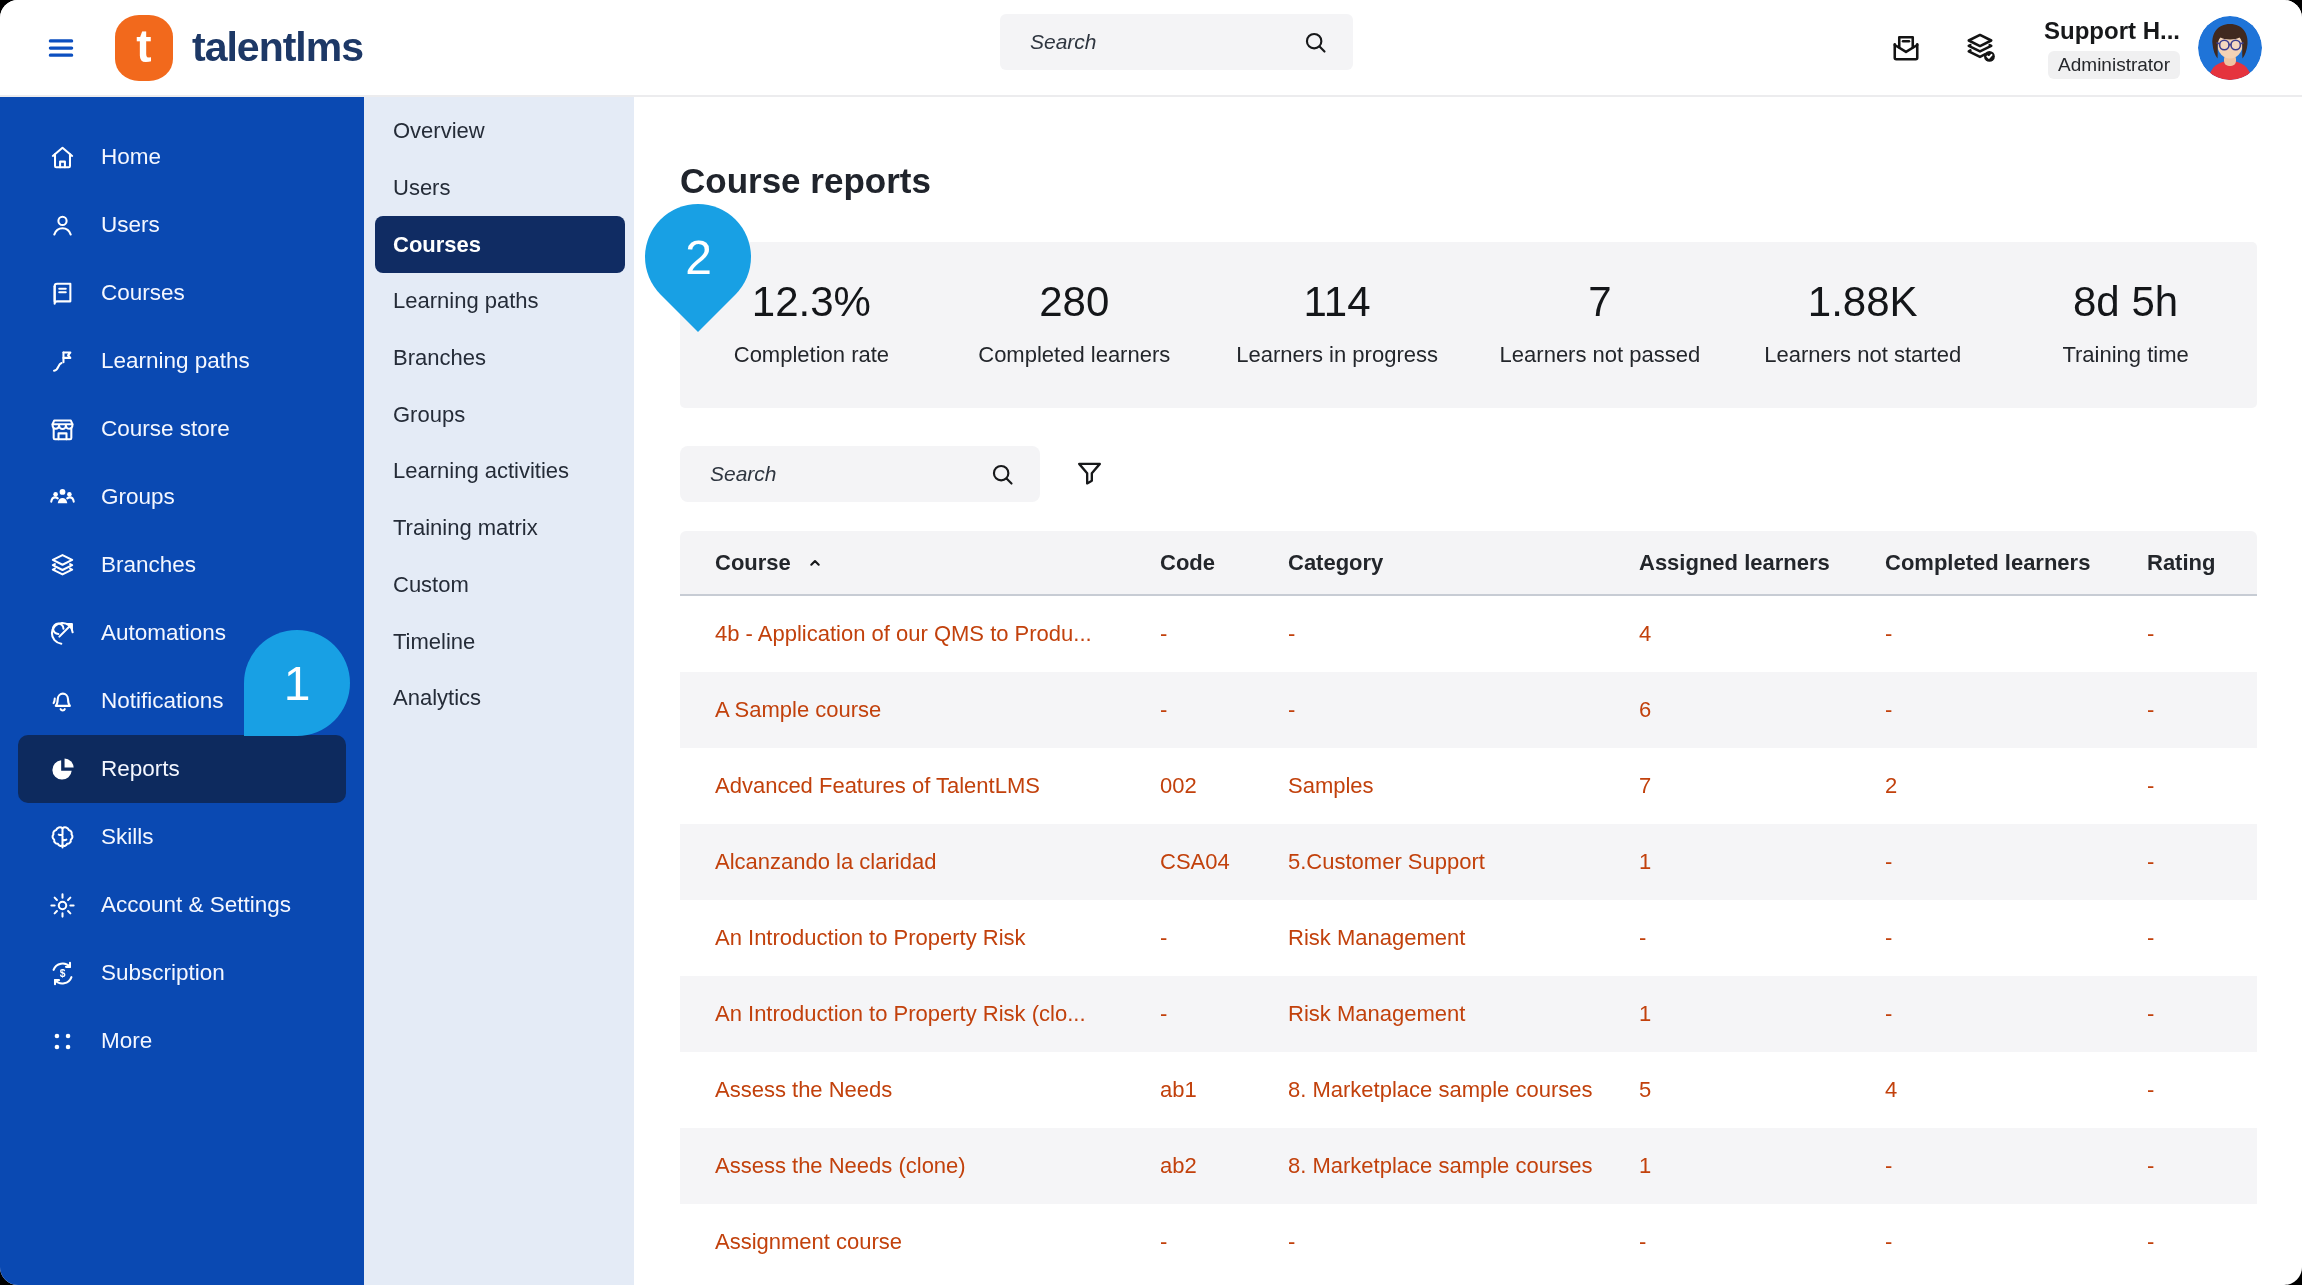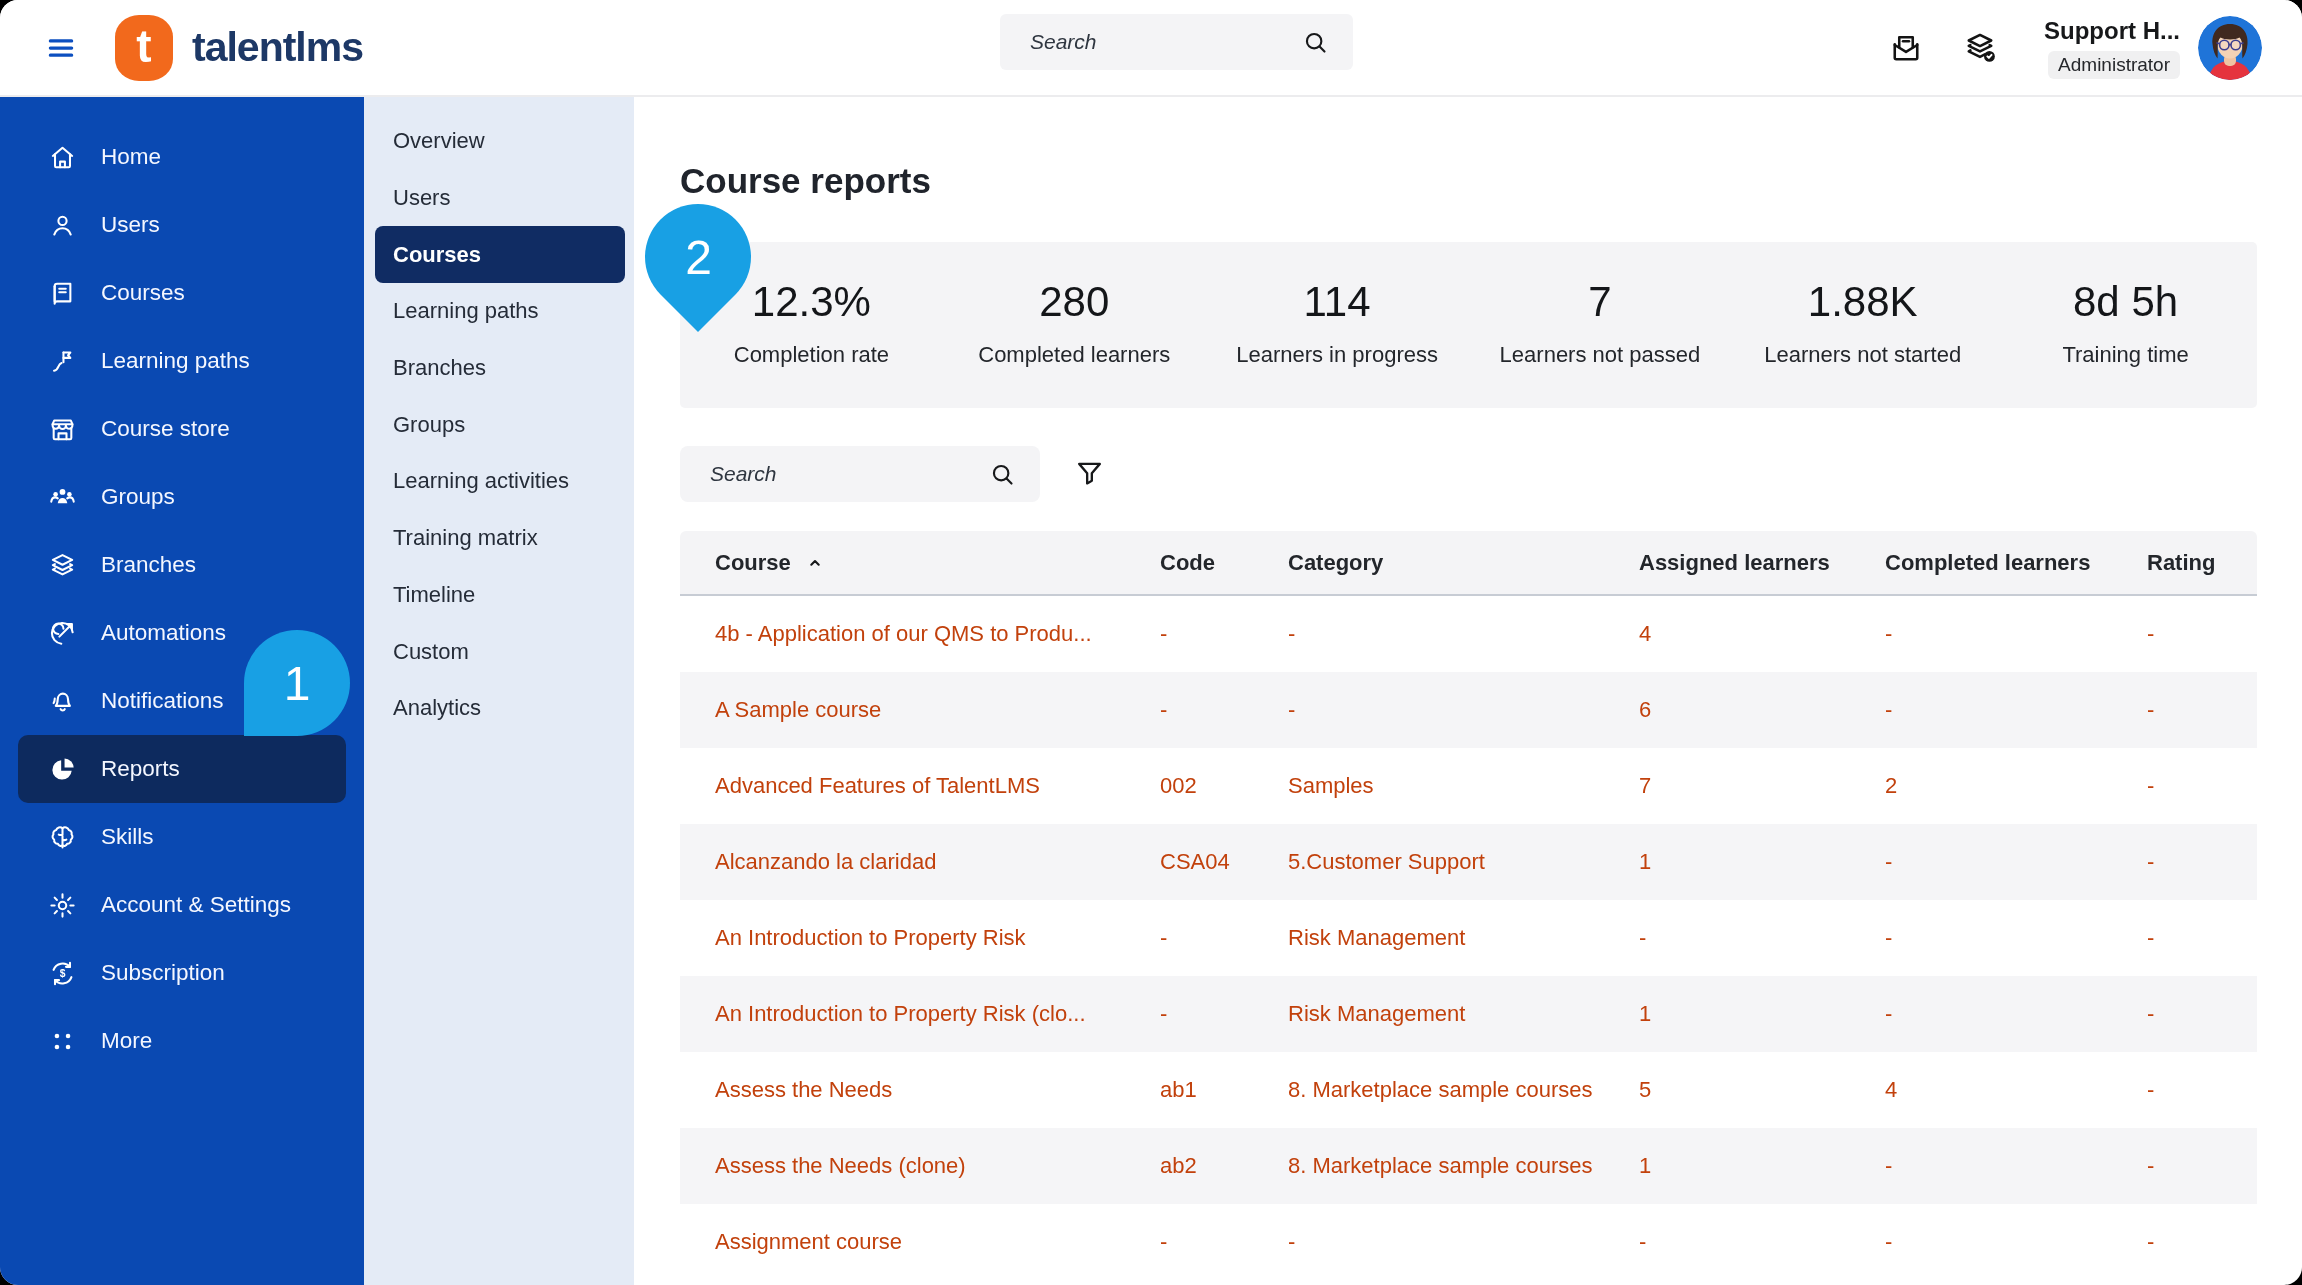--- a/index.html
+++ b/index.html
@@ -28,21 +28,21 @@
   .side-item{height:68px;display:flex;align-items:center;padding-left:48px;color:#f4f7ff;cursor:pointer;}
   .side-item .si-icon{width:29px;height:29px;flex:0 0 auto;color:#fff;}
   .side-item .si-label{margin-left:24px;font-size:22.5px;}
   .side-item.selected{margin:0 18px;padding-left:30px;border-radius:10px;background:#0d2a5e;}
   .helpbox{position:absolute;left:19px;bottom:14px;width:326px;height:62px;border:1px solid rgba(255,255,255,.35);border-radius:10px;display:flex;align-items:center;cursor:pointer;}
   .helptile{width:46px;height:46px;margin-left:8px;background:#1f5cc4;border-radius:9px;display:flex;align-items:center;justify-content:center;color:#fff;}
   .helptile svg{width:28px;height:28px;}
   .helplabel{margin-left:20px;color:#fff;font-size:22px;}
 
   
-  .subnav{position:absolute;left:364px;top:95px;width:270px;height:1190px;background:#e4ebf6;padding-top:18px;box-sizing:border-box;z-index:4;}
+  .subnav{position:absolute;left:364px;top:95px;width:270px;height:1190px;background:#e4ebf6;padding-top:8px;box-sizing:border-box;z-index:4;}
   .sub-item{height:56.7px;display:flex;align-items:center;padding-left:29px;font-size:22px;color:#252c38;cursor:pointer;}
   .sub-item.selected{margin:0 9px 0 11px;padding-left:18px;border-radius:8px;background:#102c63;color:#fff;font-weight:600;}
 
   
   .balloon{position:absolute;width:106px;height:106px;background:#18a0e4;border-radius:50% 50% 50% 0;display:flex;align-items:center;justify-content:center;z-index:9;}
   .balloon span{color:#fff;font-size:48px;font-weight:400;}
   .b1{left:244px;top:630px;}
   .b2{left:645px;top:204px;transform:rotate(-45deg);}
   .b2 span{transform:rotate(45deg);}
 
@@ -256,22 +256,22 @@
 
   <nav class="subnav" id="subnav">
       <div class="sub-item">Overview</div>
       <div class="sub-item">Users</div>
       <div class="sub-item selected">Courses</div>
       <div class="sub-item">Learning paths</div>
       <div class="sub-item">Branches</div>
       <div class="sub-item">Groups</div>
       <div class="sub-item">Learning activities</div>
       <div class="sub-item">Training matrix</div>
+      <div class="sub-item">Custom</div>
       <div class="sub-item">Timeline</div>
-      <div class="sub-item">Custom</div>
       <div class="sub-item">Analytics</div>
     </nav>
 
   <div class="balloon b1">
       <span>1</span>
     </div>
   <div class="balloon b2">
       <span>2</span>
     </div>
 

